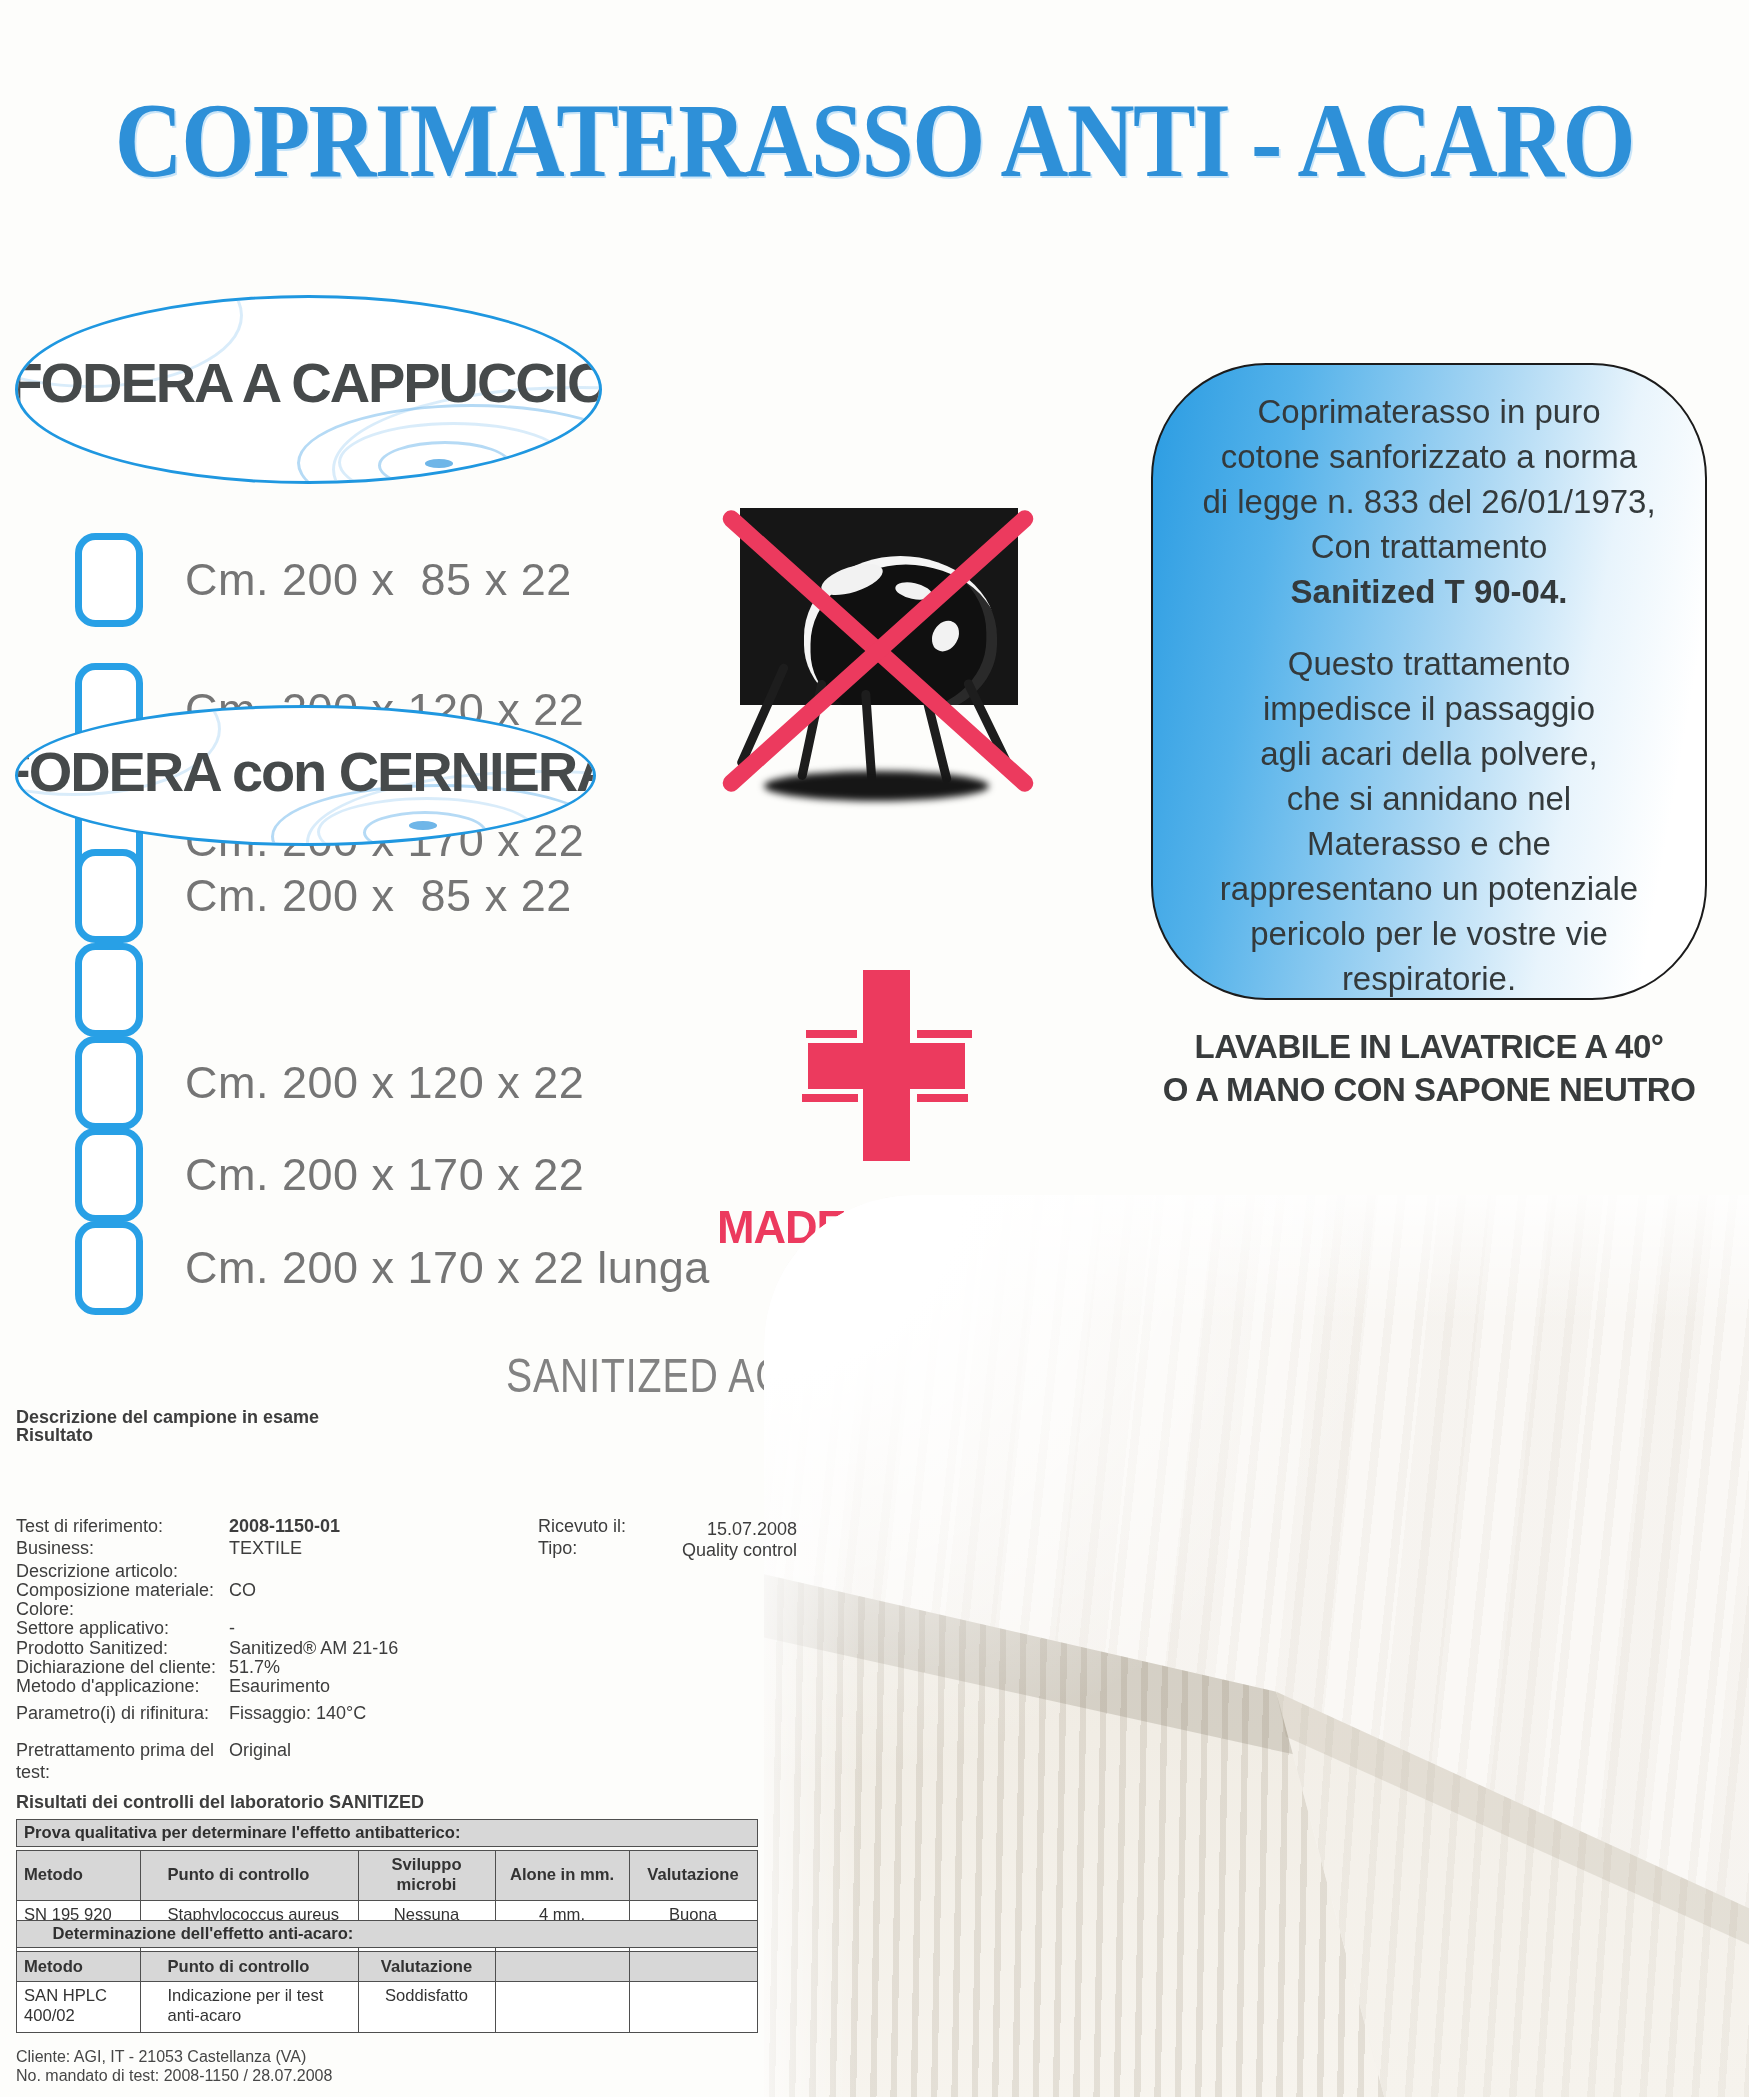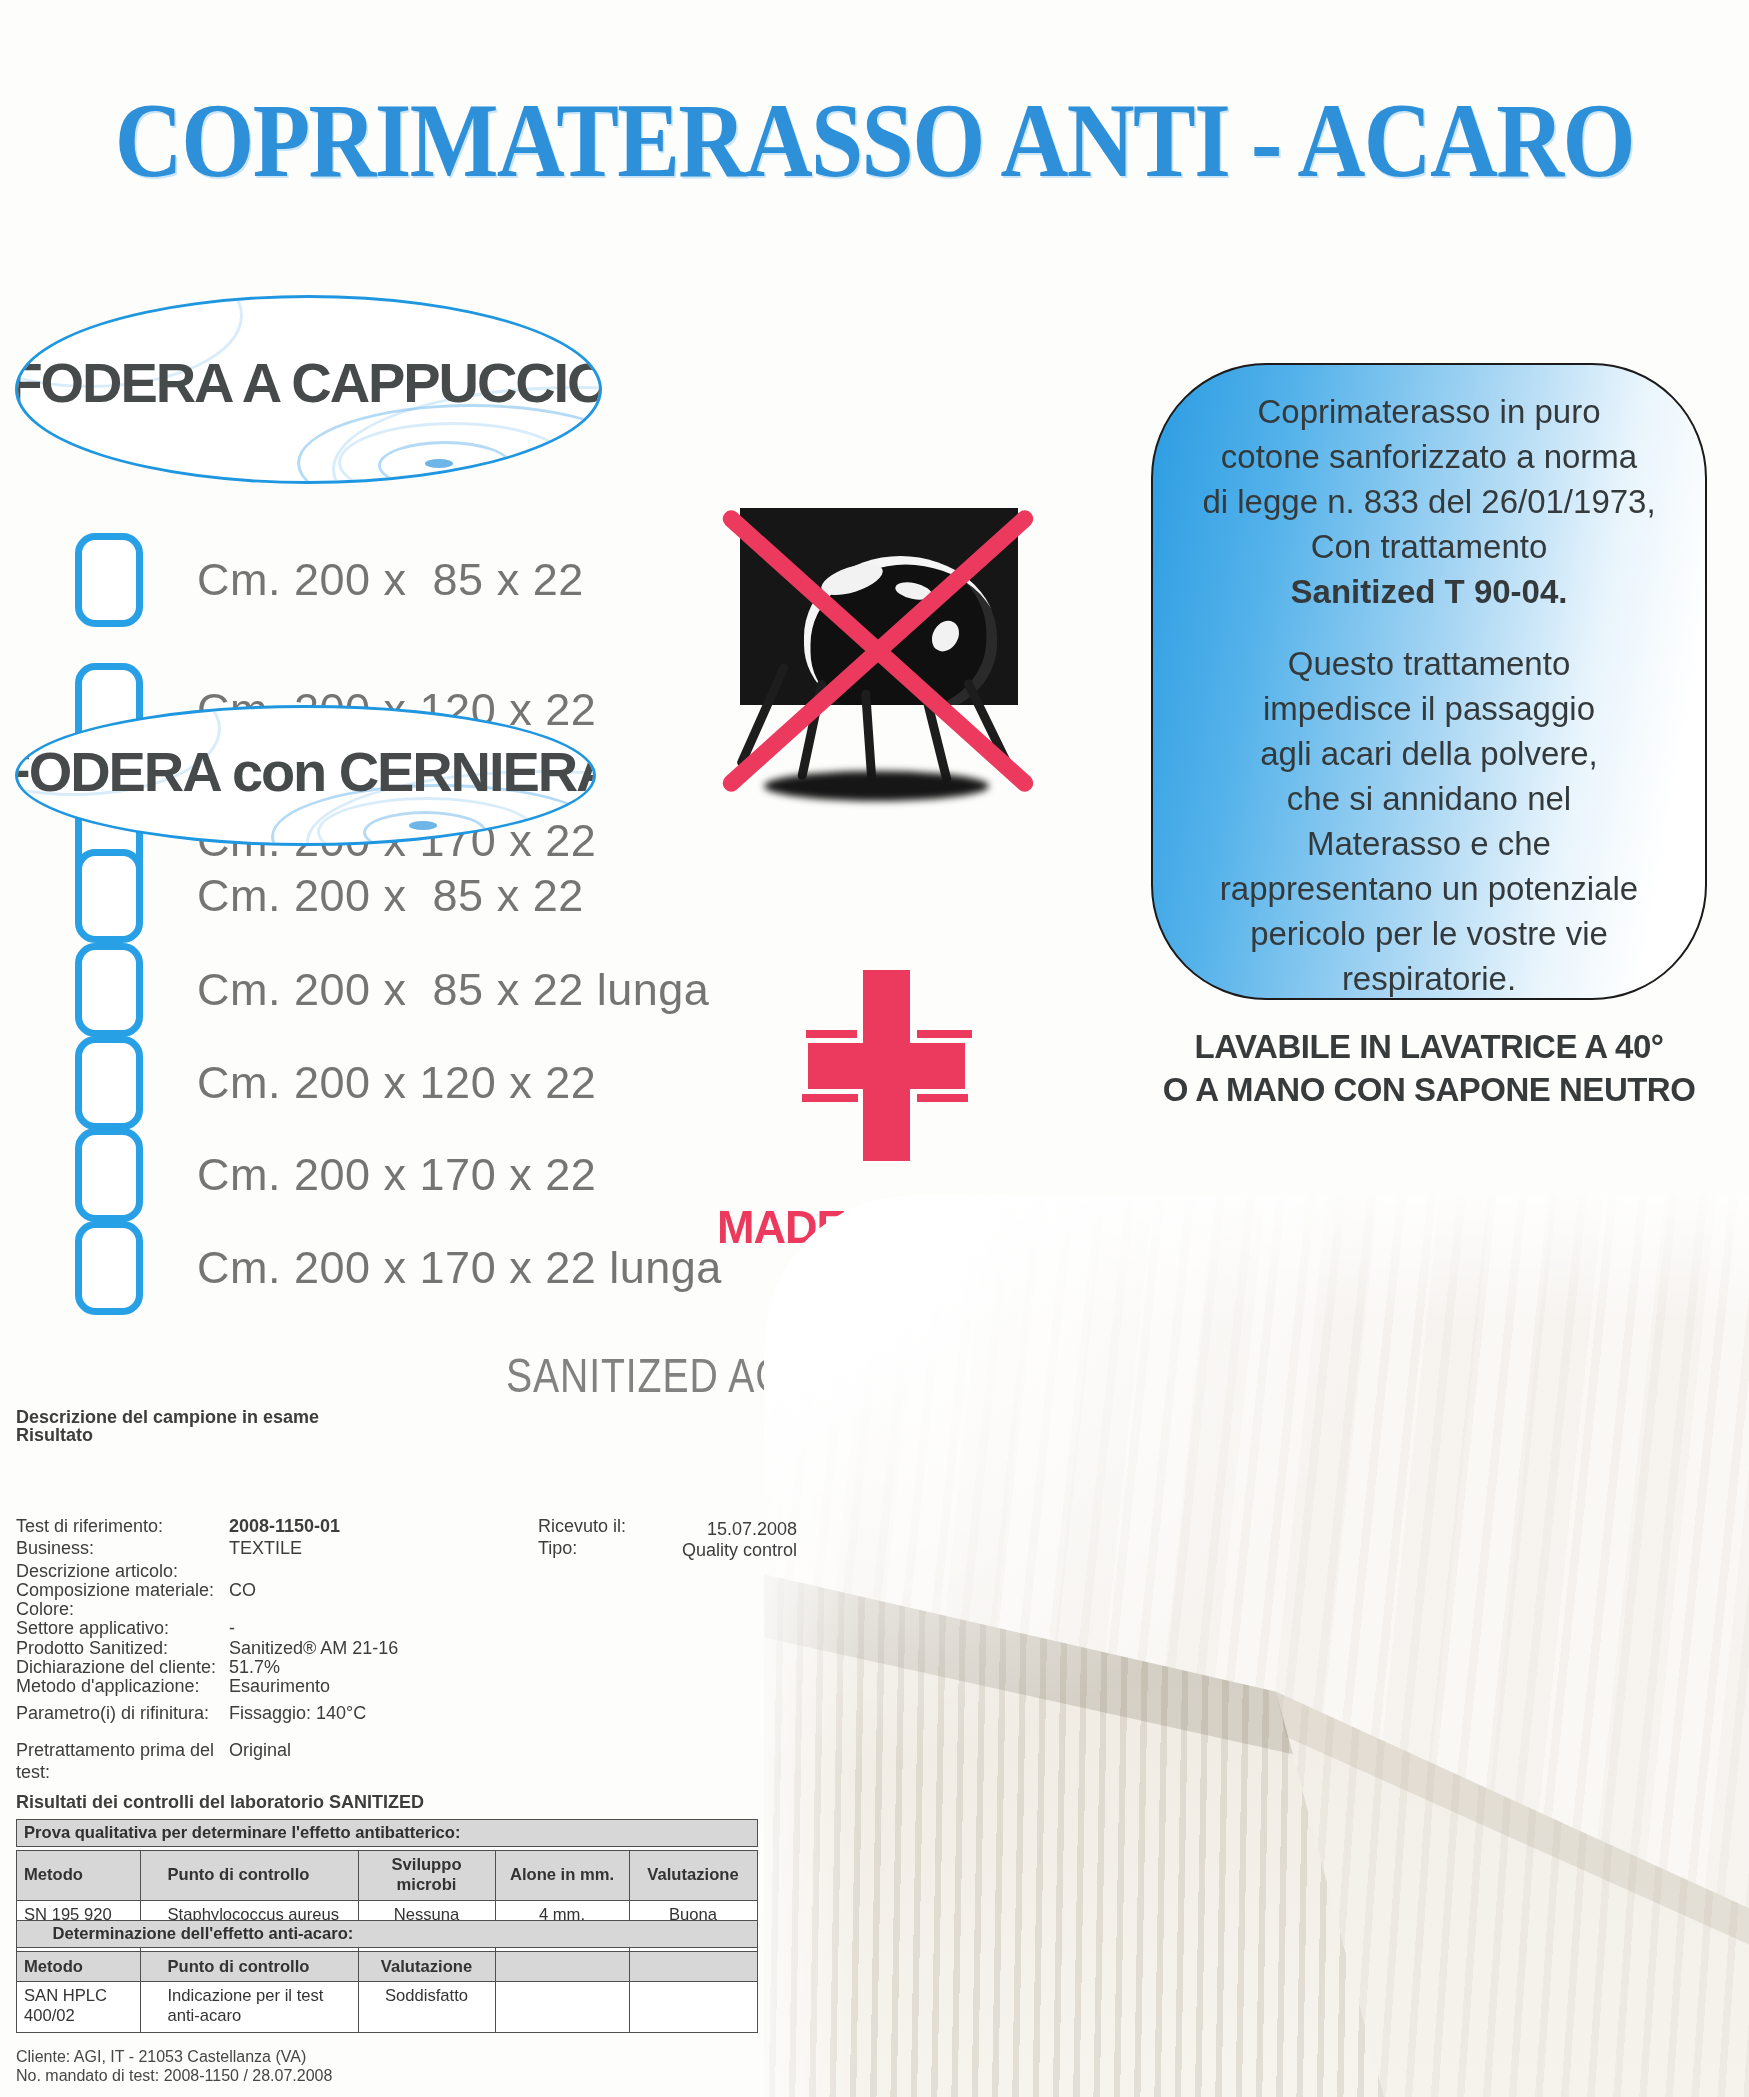--- a/index.html
+++ b/index.html
@@ -17,21 +17,21 @@
          overflow:hidden;display:flex;align-items:center;justify-content:center;}
   .badge-label{position:relative;z-index:3;font-weight:700;color:#464a4b;letter-spacing:-2.1px;
                font-size:56px;margin-top:-14px;white-space:nowrap;}
   .ripple{position:absolute;border-radius:50%;border:3.2px solid rgba(120,188,236,.55);z-index:1;}
   .ripple.soft{border-color:rgba(160,208,242,.40);}
   .ripple-dot{position:absolute;width:28px;height:8.6px;border-radius:50%;background:#6fb6e8;z-index:1;}
 
   
   .size-row{position:absolute;display:flex;align-items:center;height:86px;}
   .checkbox{width:54px;height:80px;border:7.5px solid #28a0e6;border-radius:20.3px;background:#fff;flex:none;}
-  .size-label{margin-left:54px;font-size:45px;color:#757575;white-space:pre;letter-spacing:0.5px;}
+  .size-label{margin-left:42px;font-size:45px;color:#757575;white-space:pre;letter-spacing:0.5px;}
 
   
   .mite{position:absolute;left:727px;top:503px;width:301px;height:321px;}
   .mite-bg{position:absolute;left:13px;top:5.4px;width:278px;height:197px;background:#161616;overflow:hidden;}
   .mite-body{position:absolute;left:64px;top:48px;width:193px;height:161px;background:#101010;
              border-radius:50% 50% 45% 45%;box-shadow:inset 5.4px 7.5px 0 1.1px #f5f5f5, inset -10.7px -4.3px 0 0 #2a2a2a;}
   .mite-blotch{position:absolute;background:#f2f2f2;border-radius:50%;}
   .mite-leg{position:absolute;width:8.6px;background:#1d1d1d;border-radius:4.3px;transform-origin:top center;}
   .mite-shadow{position:absolute;left:37px;top:268px;width:225px;height:30px;background:#161616;
                border-radius:50%;filter:blur(3.7px);}
@@ -147,21 +147,20 @@
     <div class="ripple-dot" style="left:68%;top:84%;"></div>
     <div class="badge-label" style="margin-top:-7.5px;">FODERA con CERNIERA</div>
   </div>
 
   <div class="size-row" style="left:75px;top:853px;">
     <div class="checkbox"></div>
     <div class="size-label">Cm. 200 x  85 x 22</div>
   </div>
   <div class="size-row" style="left:75px;top:947px;">
     <div class="checkbox"></div>
-    <div class="size-label">Cm. 200 x  85 x 22 lunga</div>
   </div>
   <div class="size-row" style="left:75px;top:1040px;">
     <div class="checkbox"></div>
     <div class="size-label">Cm. 200 x 120 x 22</div>
   </div>
   <div class="size-row" style="left:75px;top:1132px;">
     <div class="checkbox"></div>
     <div class="size-label">Cm. 200 x 170 x 22</div>
   </div>
   <div class="size-row" style="left:75px;top:1225px;">

